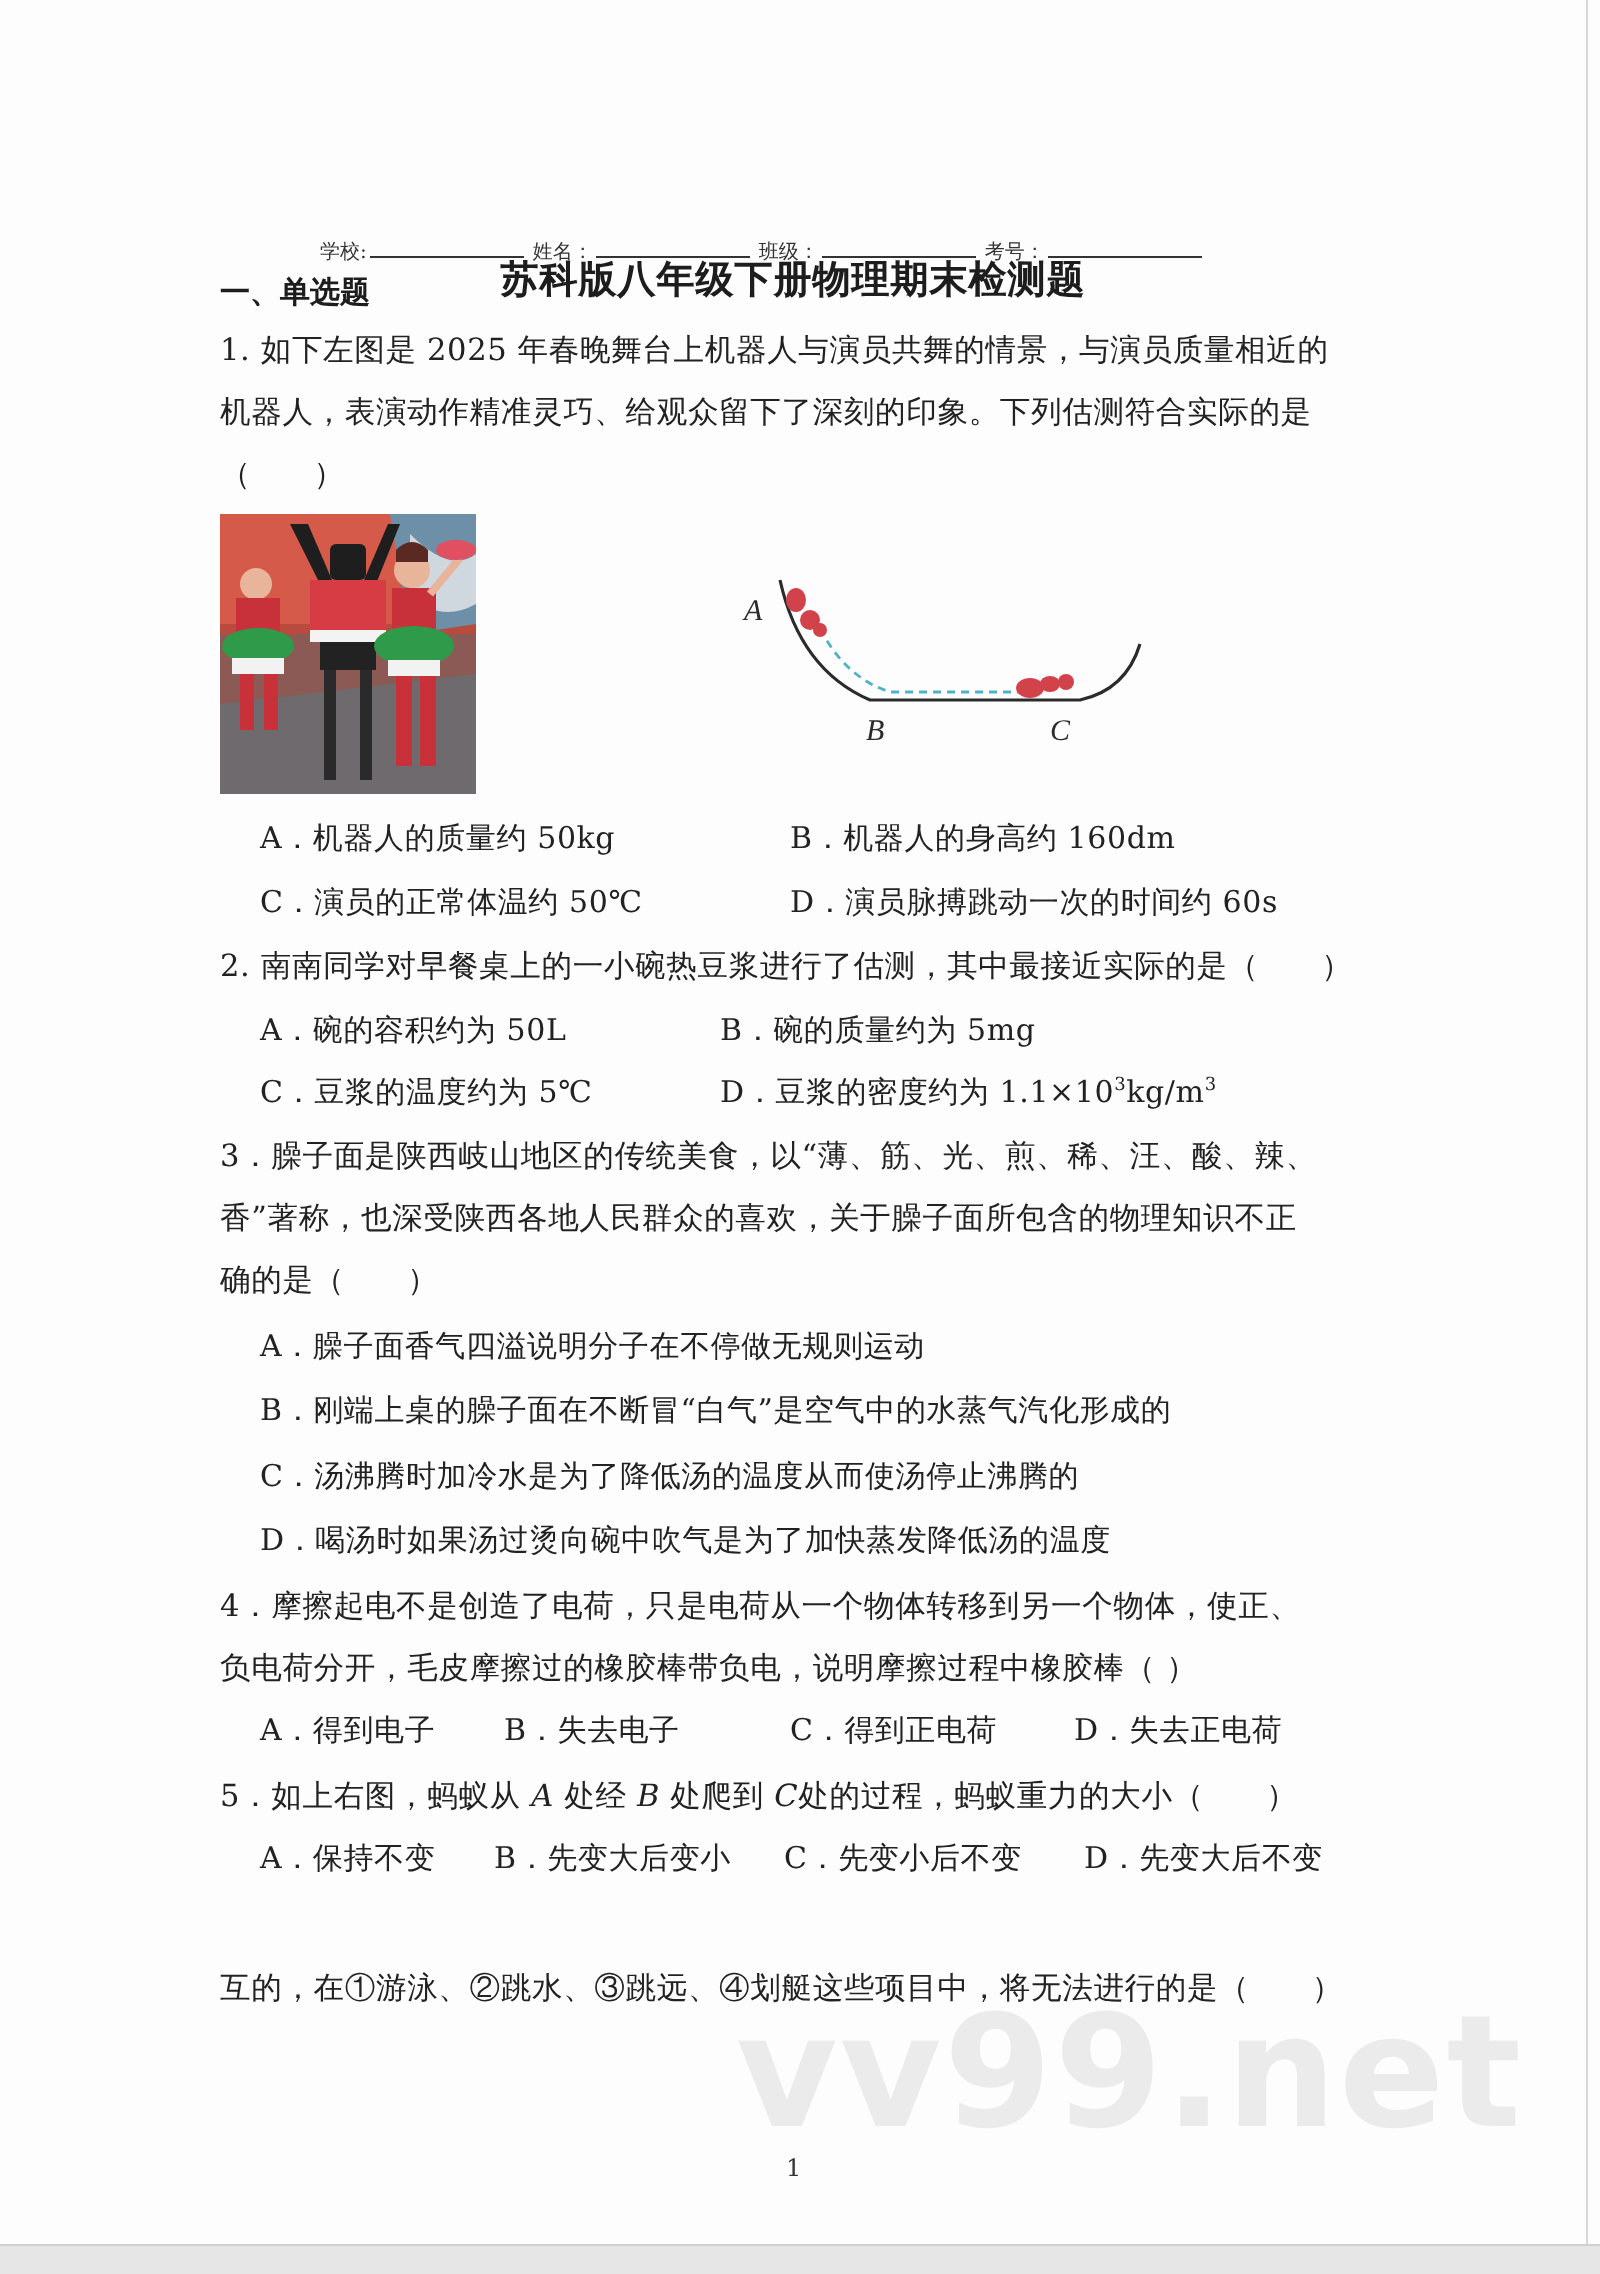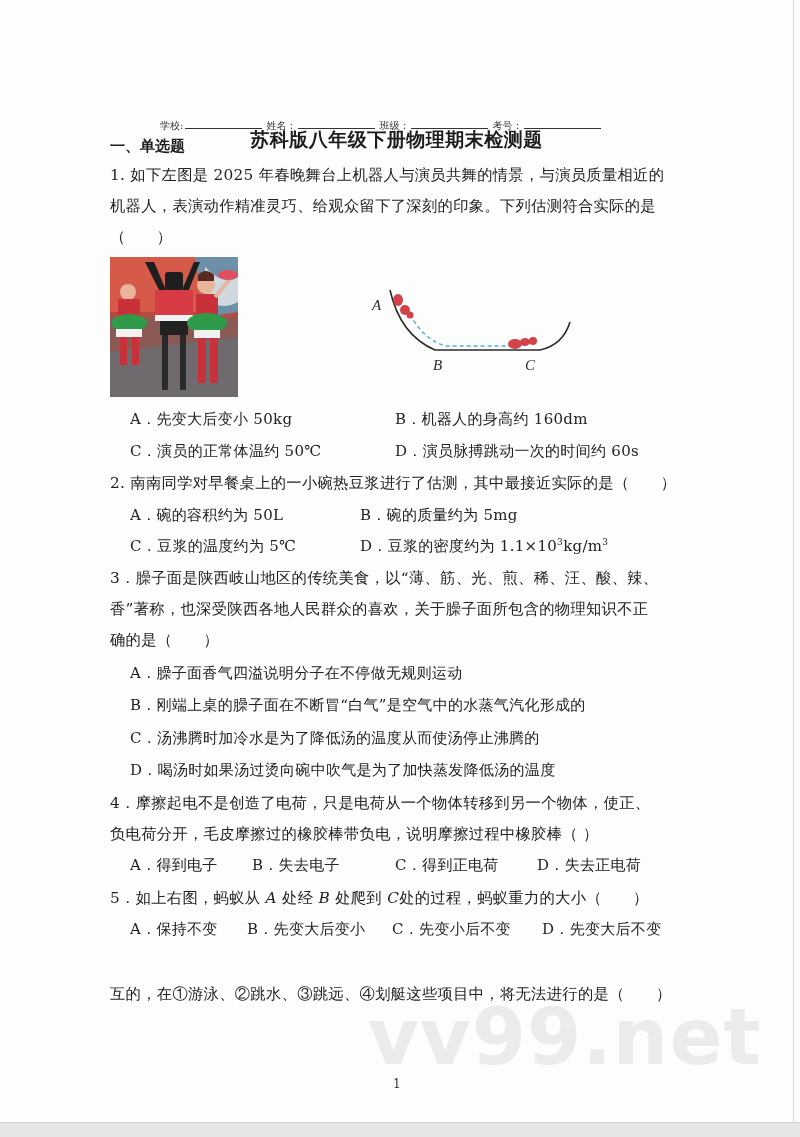--- a/index.html
+++ b/index.html
@@ -94,21 +94,21 @@
         <ellipse cx="150" cy="64" rx="7" ry="5"></ellipse>
         <ellipse cx="160" cy="62" rx="5" ry="4"></ellipse>
         <circle cx="168" cy="61" r="4"></circle>
       </g>
       <text x="7" y="30" font-family="Liberation Serif, serif" font-style="italic" font-size="15" fill="#2b2b2b">A</text>
       <text x="68" y="90" font-family="Liberation Serif, serif" font-style="italic" font-size="15" fill="#2b2b2b">B</text>
       <text x="160" y="90" font-family="Liberation Serif, serif" font-style="italic" font-size="15" fill="#2b2b2b">C</text>
     </svg>
   </div>
 
-  <div class="opt" style="left:130px; top:410px">A．先变大后变小 50kg</div>
+  <div class="opt" style="left:130px; top:410px">A．机器人的质量约 50kg</div>
   <div class="opt" style="left:395px; top:410px">B．机器人的身高约 160dm</div>
   <div class="opt" style="left:130px; top:442px">C．演员的正常体温约 50℃</div>
   <div class="opt" style="left:395px; top:442px">D．演员脉搏跳动一次的时间约 60s</div>
 
   <div class="line" style="top:473px">2. 南南同学对早餐桌上的一小碗热豆浆进行了估测，其中最接近实际的是（　　）</div>
   <div class="opt" style="left:130px; top:506px">A．碗的容积约为 50L</div>
   <div class="opt" style="left:360px; top:506px">B．碗的质量约为 5mg</div>
   <div class="opt" style="left:130px; top:537px">C．豆浆的温度约为 5℃</div>
   <div class="opt" style="left:360px; top:537px"><span>D．豆浆的密度约为 1.1×10</span><sup>3</sup><span>kg/m</span><sup>3</sup></div>
 

